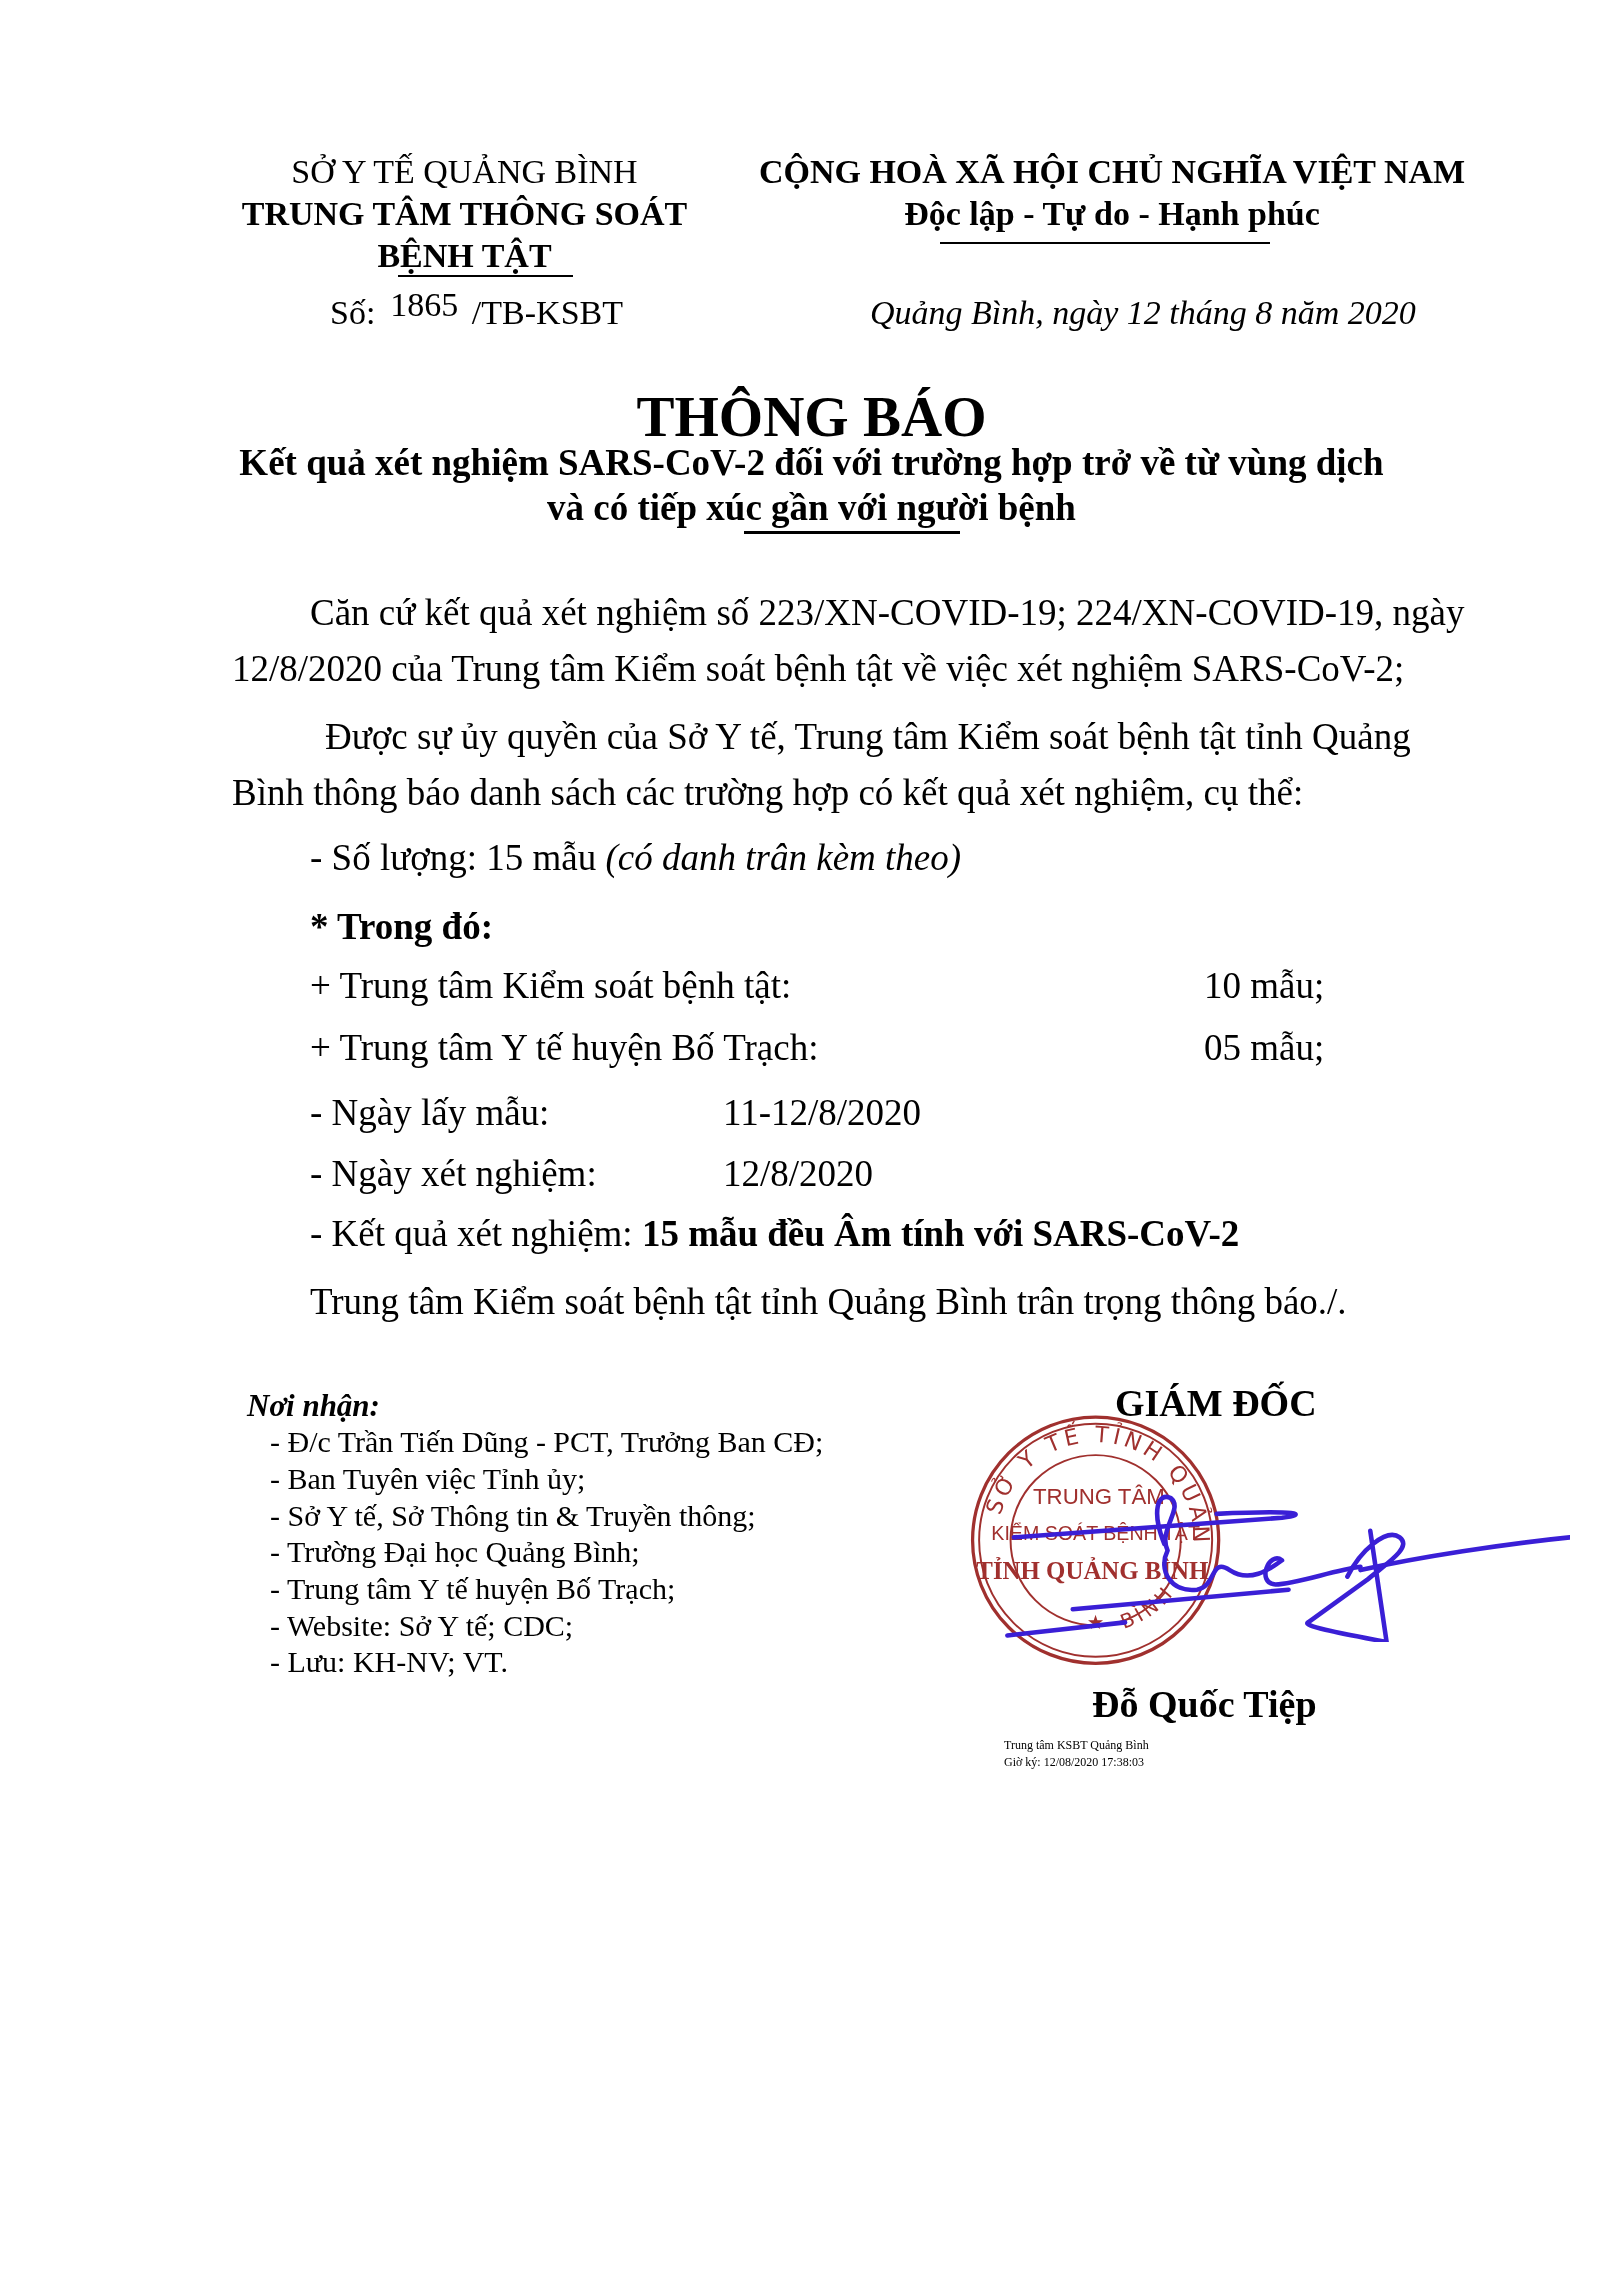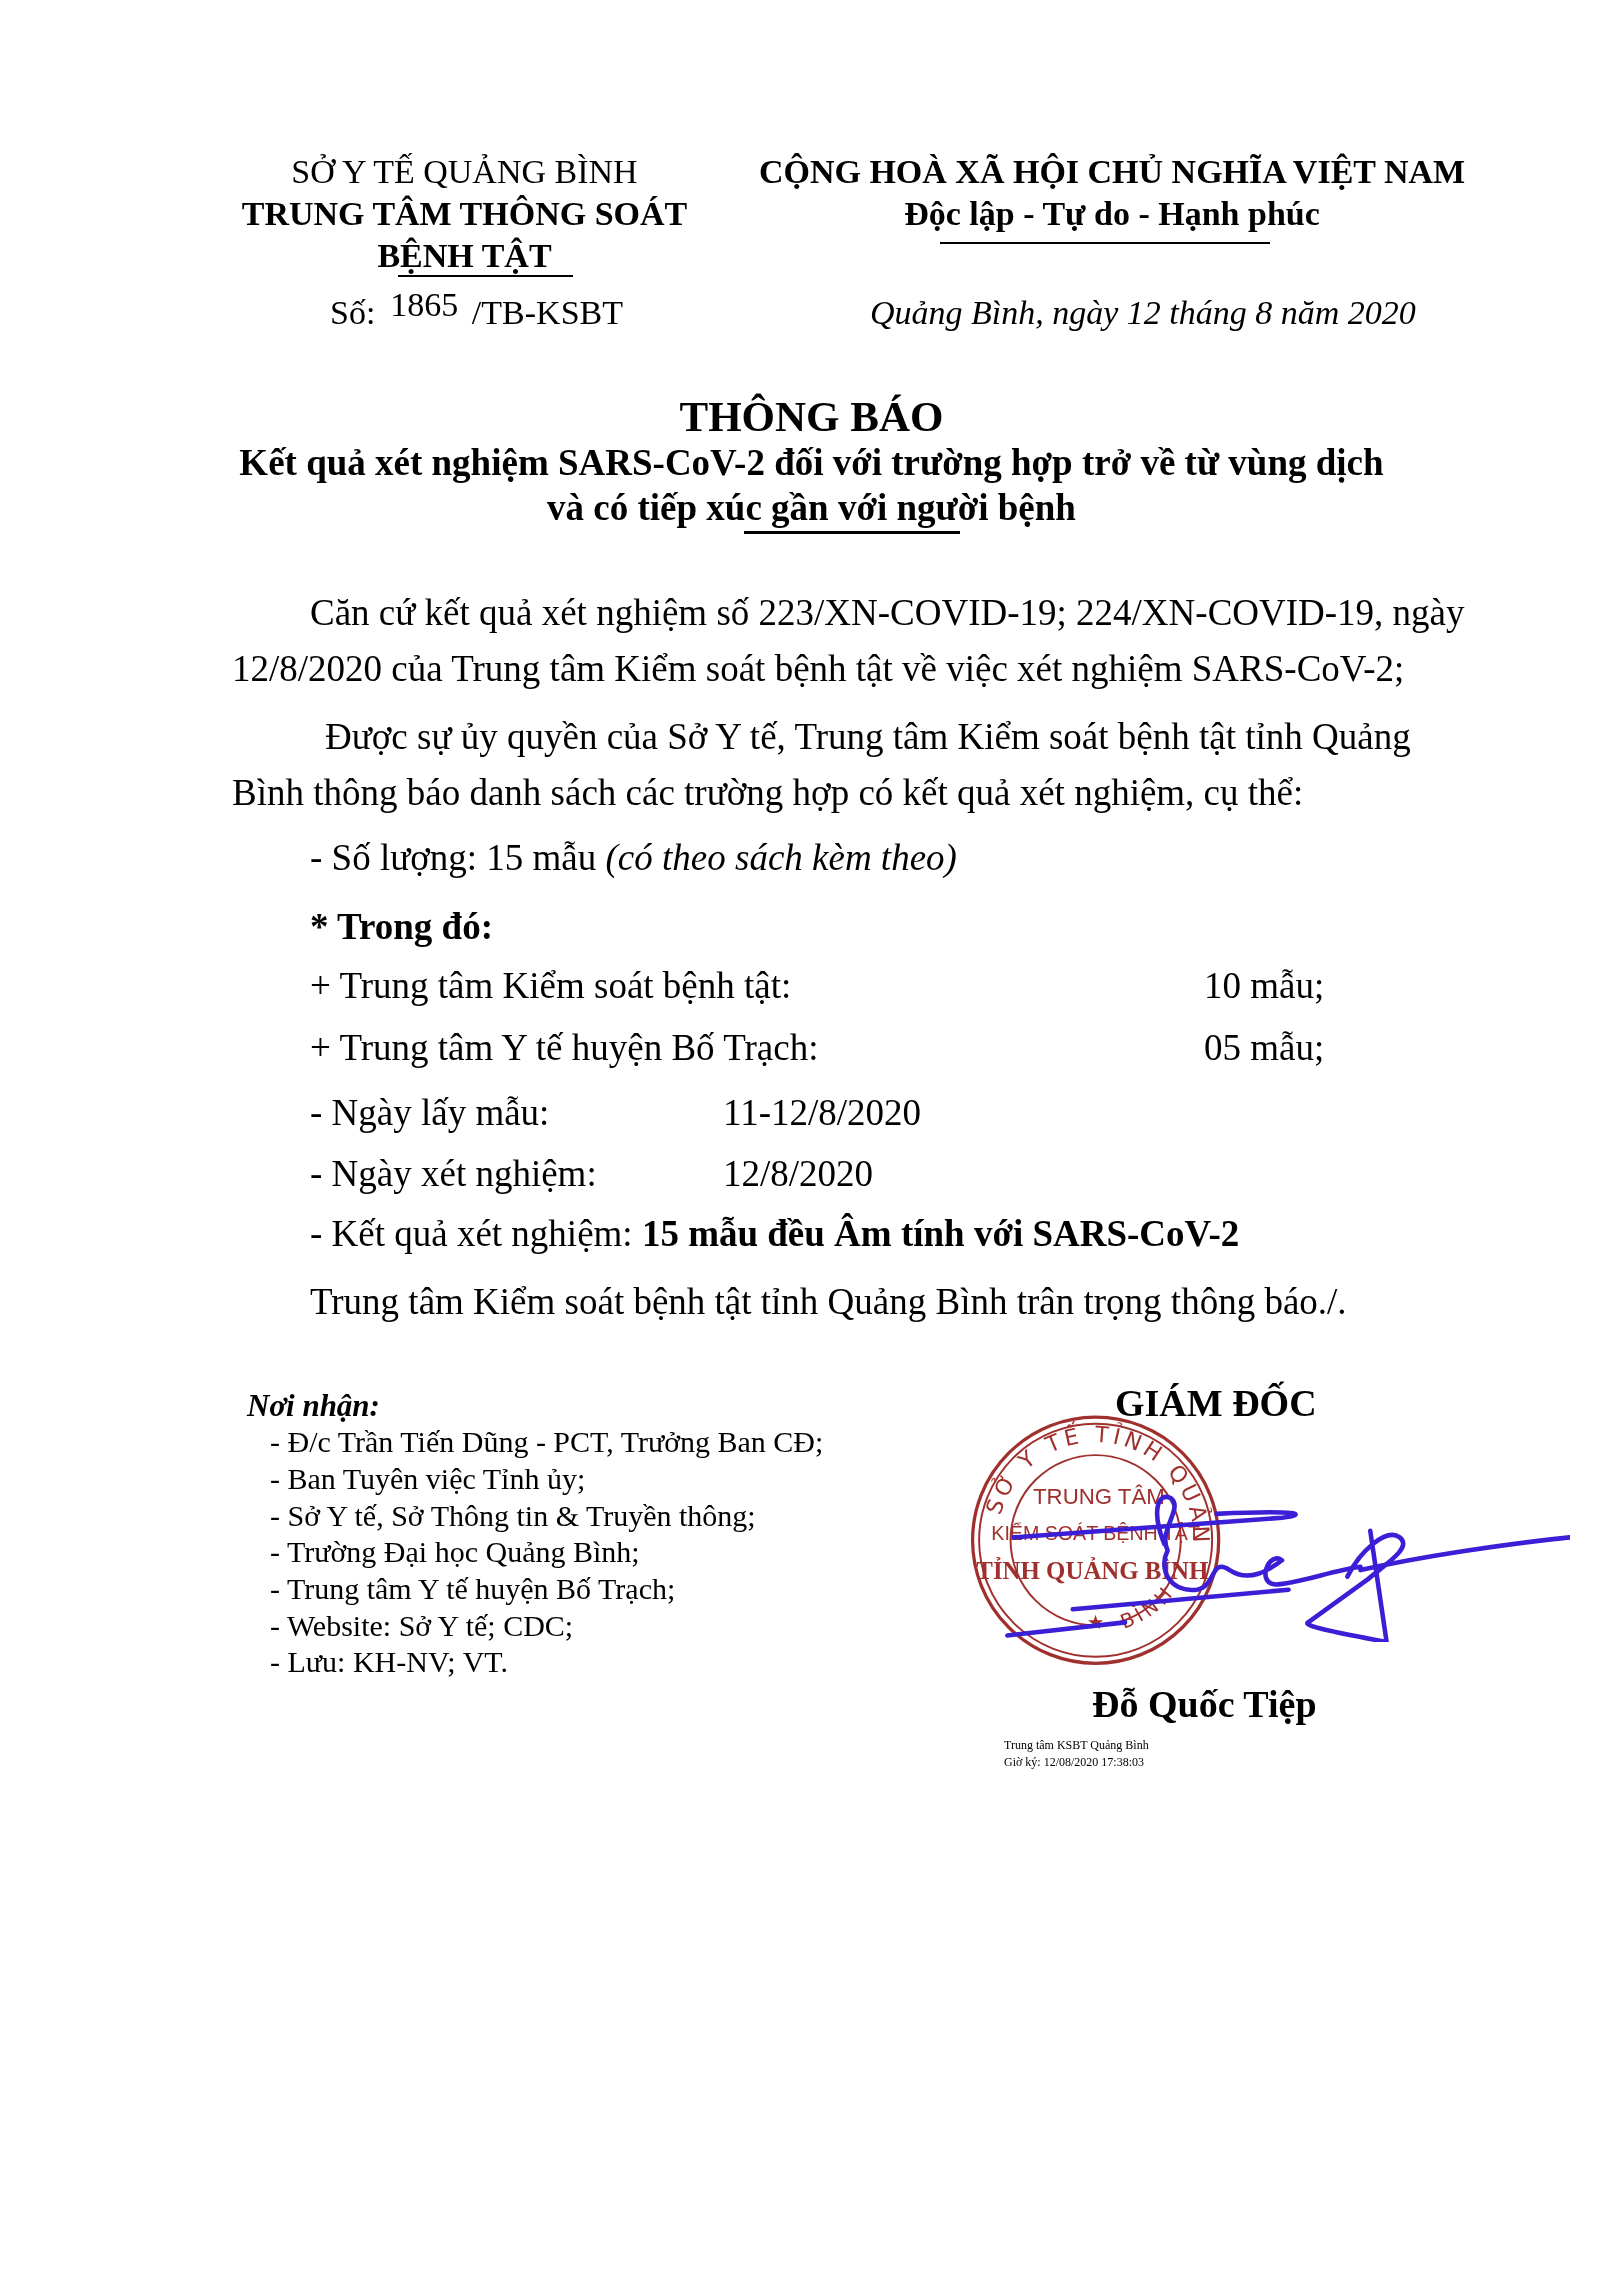--- a/index.html
+++ b/index.html
@@ -27,33 +27,33 @@
   <span>Số:</span>
   <span style="position:relative; top:-7.9px; margin-left:6.5px;">1865</span>
   <span style="margin-left:5px;">/TB-KSBT</span>
 </div>
 
 <div class="abs center hdr b" style="left:726px; top:152px; width:772px;">CỘNG HOÀ XÃ HỘI CHỦ NGHĨA VIỆT NAM</div>
 <div class="abs center hdr b" style="left:726px; top:194px; width:772px;">Độc lập - Tự do - Hạnh phúc</div>
 <div class="rule" style="left:940px; top:242px; width:330px; height:2px;"></div>
 <div class="abs hdr i" style="left:870px; top:293px;">Quảng Bình, ngày  12  tháng 8 năm 2020</div>
 
-<div class="abs center b" style="left:0; top:393px; width:1623px; font-size:43px; line-height:48px;">THÔNG BÁO</div>
+<div class="abs center b" style="left:0; top:393px; width:1623px; font-size:57px; line-height:48px;">THÔNG BÁO</div>
 <div class="abs center b body-txt" style="left:0; top:442px; width:1623px;">Kết quả xét nghiệm SARS-CoV-2 đối với trường hợp trở về từ vùng dịch</div>
 <div class="abs center b body-txt" style="left:0; top:487px; width:1623px;">và có tiếp xúc gần với người bệnh</div>
 <div class="rule" style="left:744px; top:531px; width:216px; height:2.6px;"></div>
 
 <div class="abs body-txt" style="left:310px; top:592px;">Căn cứ kết quả xét nghiệm số 223/XN-COVID-19; 224/XN-COVID-19, ngày</div>
 <div class="abs body-txt" style="left:232px; top:648px;">12/8/2020 của Trung tâm Kiểm soát bệnh tật về việc xét nghiệm SARS-CoV-2;</div>
 <div class="abs body-txt" style="left:325px; top:716px;text-align:right;">Được sự ủy quyền của Sở Y tế, Trung tâm Kiểm soát bệnh tật tỉnh Quảng</div>
 <div class="abs body-txt" style="left:232px; top:772px;">Bình thông báo danh sách các trường hợp có kết quả xét nghiệm, cụ thể:</div>
 
 <div class="abs body-txt" style="left:310px; top:837px;">
   <span>- Số lượng: 15 mẫu</span>
-  <span class="i">(có theo sách kèm theo)</span>
+  <span class="i">(có danh trân kèm theo)</span>
 </div>
 <div class="abs body-txt b" style="left:310px; top:906px;">* Trong đó:</div>
 
 <div class="abs body-txt" style="left:310px; top:965px;">+ Trung tâm Kiểm soát bệnh tật:</div>
 <div class="abs body-txt" style="left:1204px; top:965px;">10 mẫu;</div>
 <div class="abs body-txt" style="left:310px; top:1027px;">+ Trung tâm Y tế huyện Bố Trạch:</div>
 <div class="abs body-txt" style="left:1204px; top:1027px;">05 mẫu;</div>
 
 <div class="abs body-txt" style="left:310px; top:1092px;">- Ngày lấy mẫu:</div>
 <div class="abs body-txt" style="left:723px; top:1092px;">11-12/8/2020</div>

